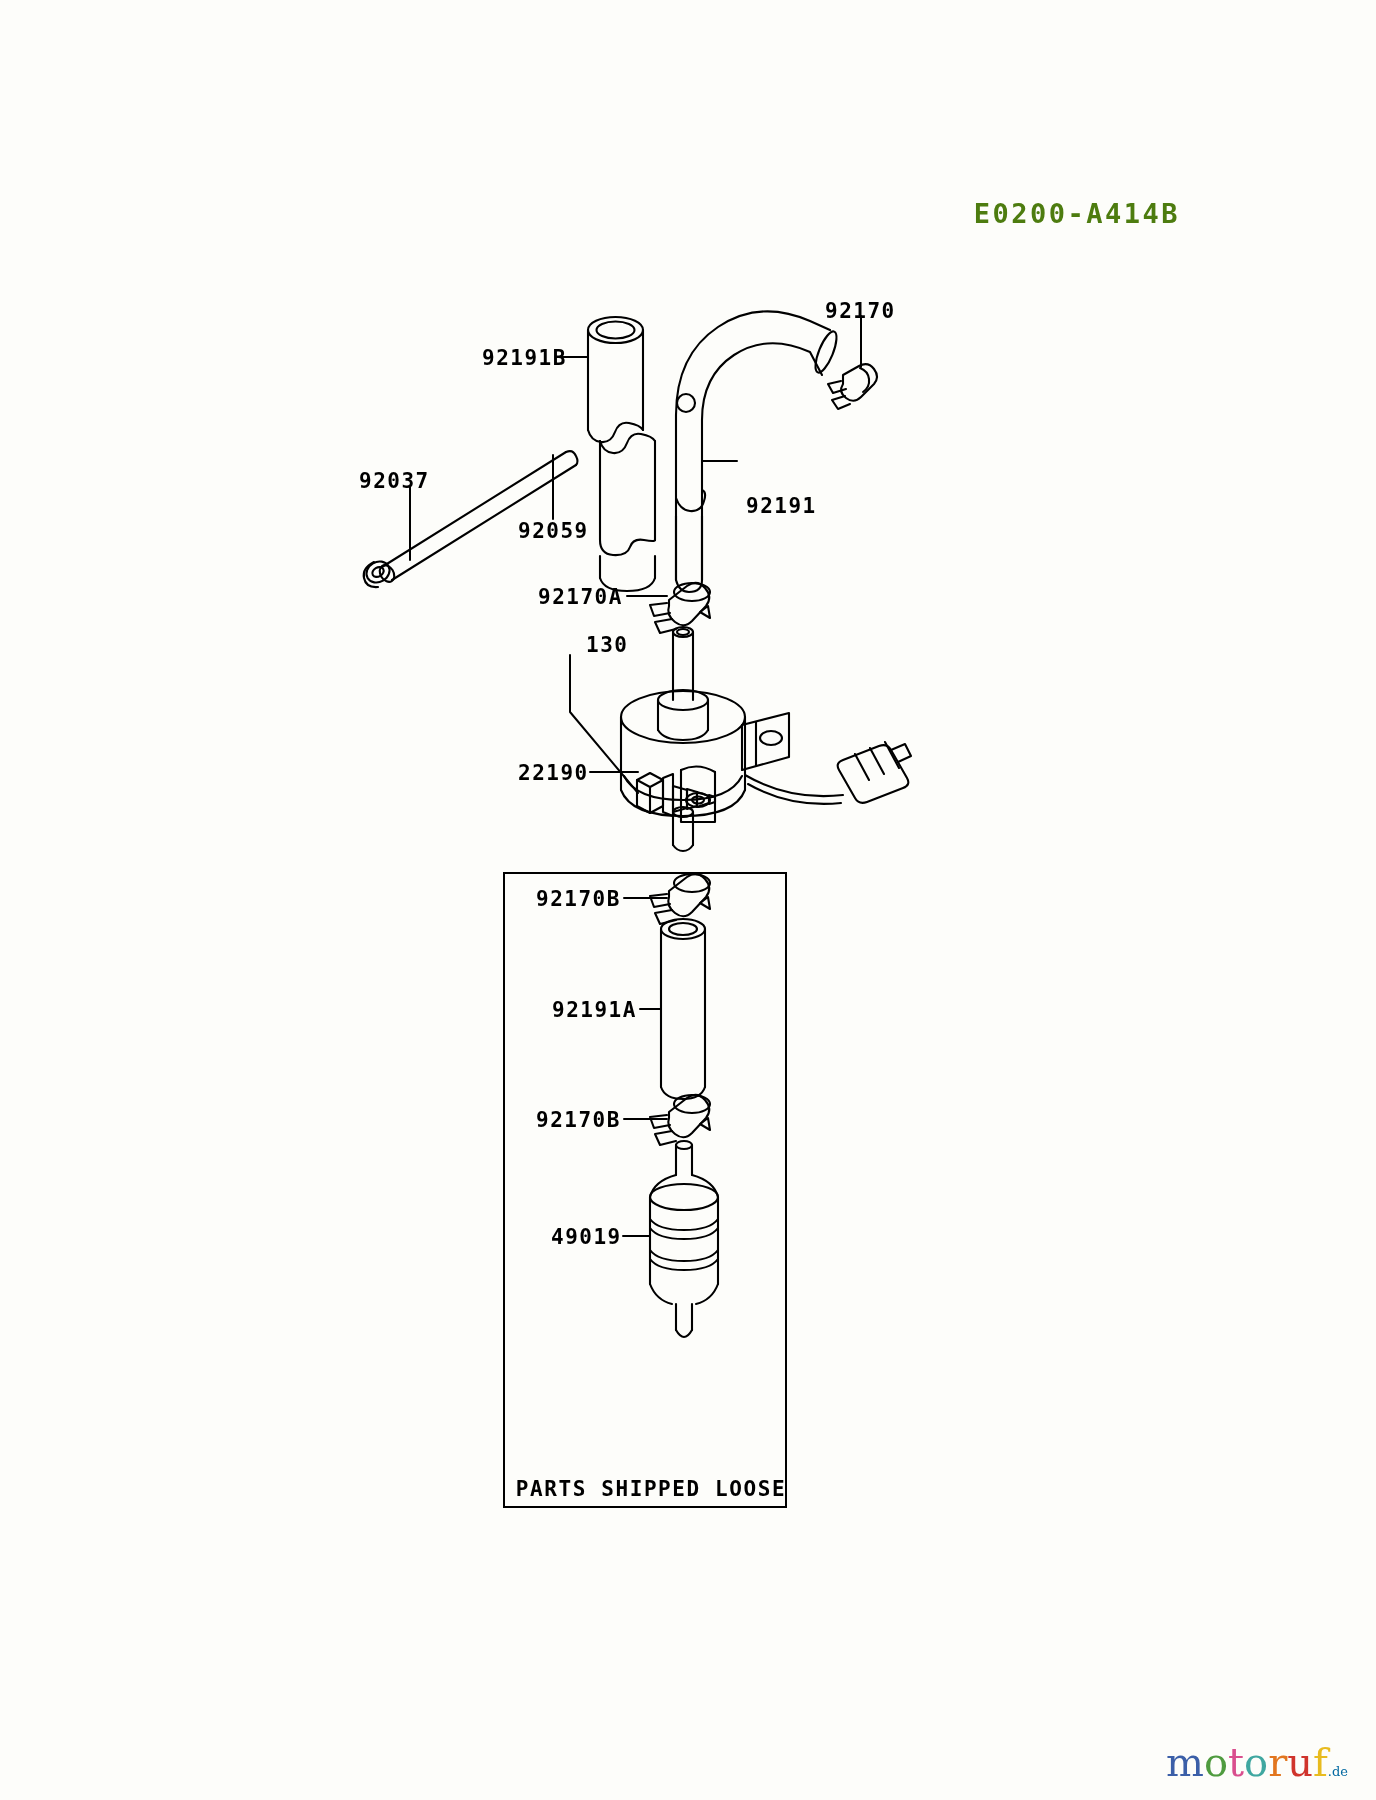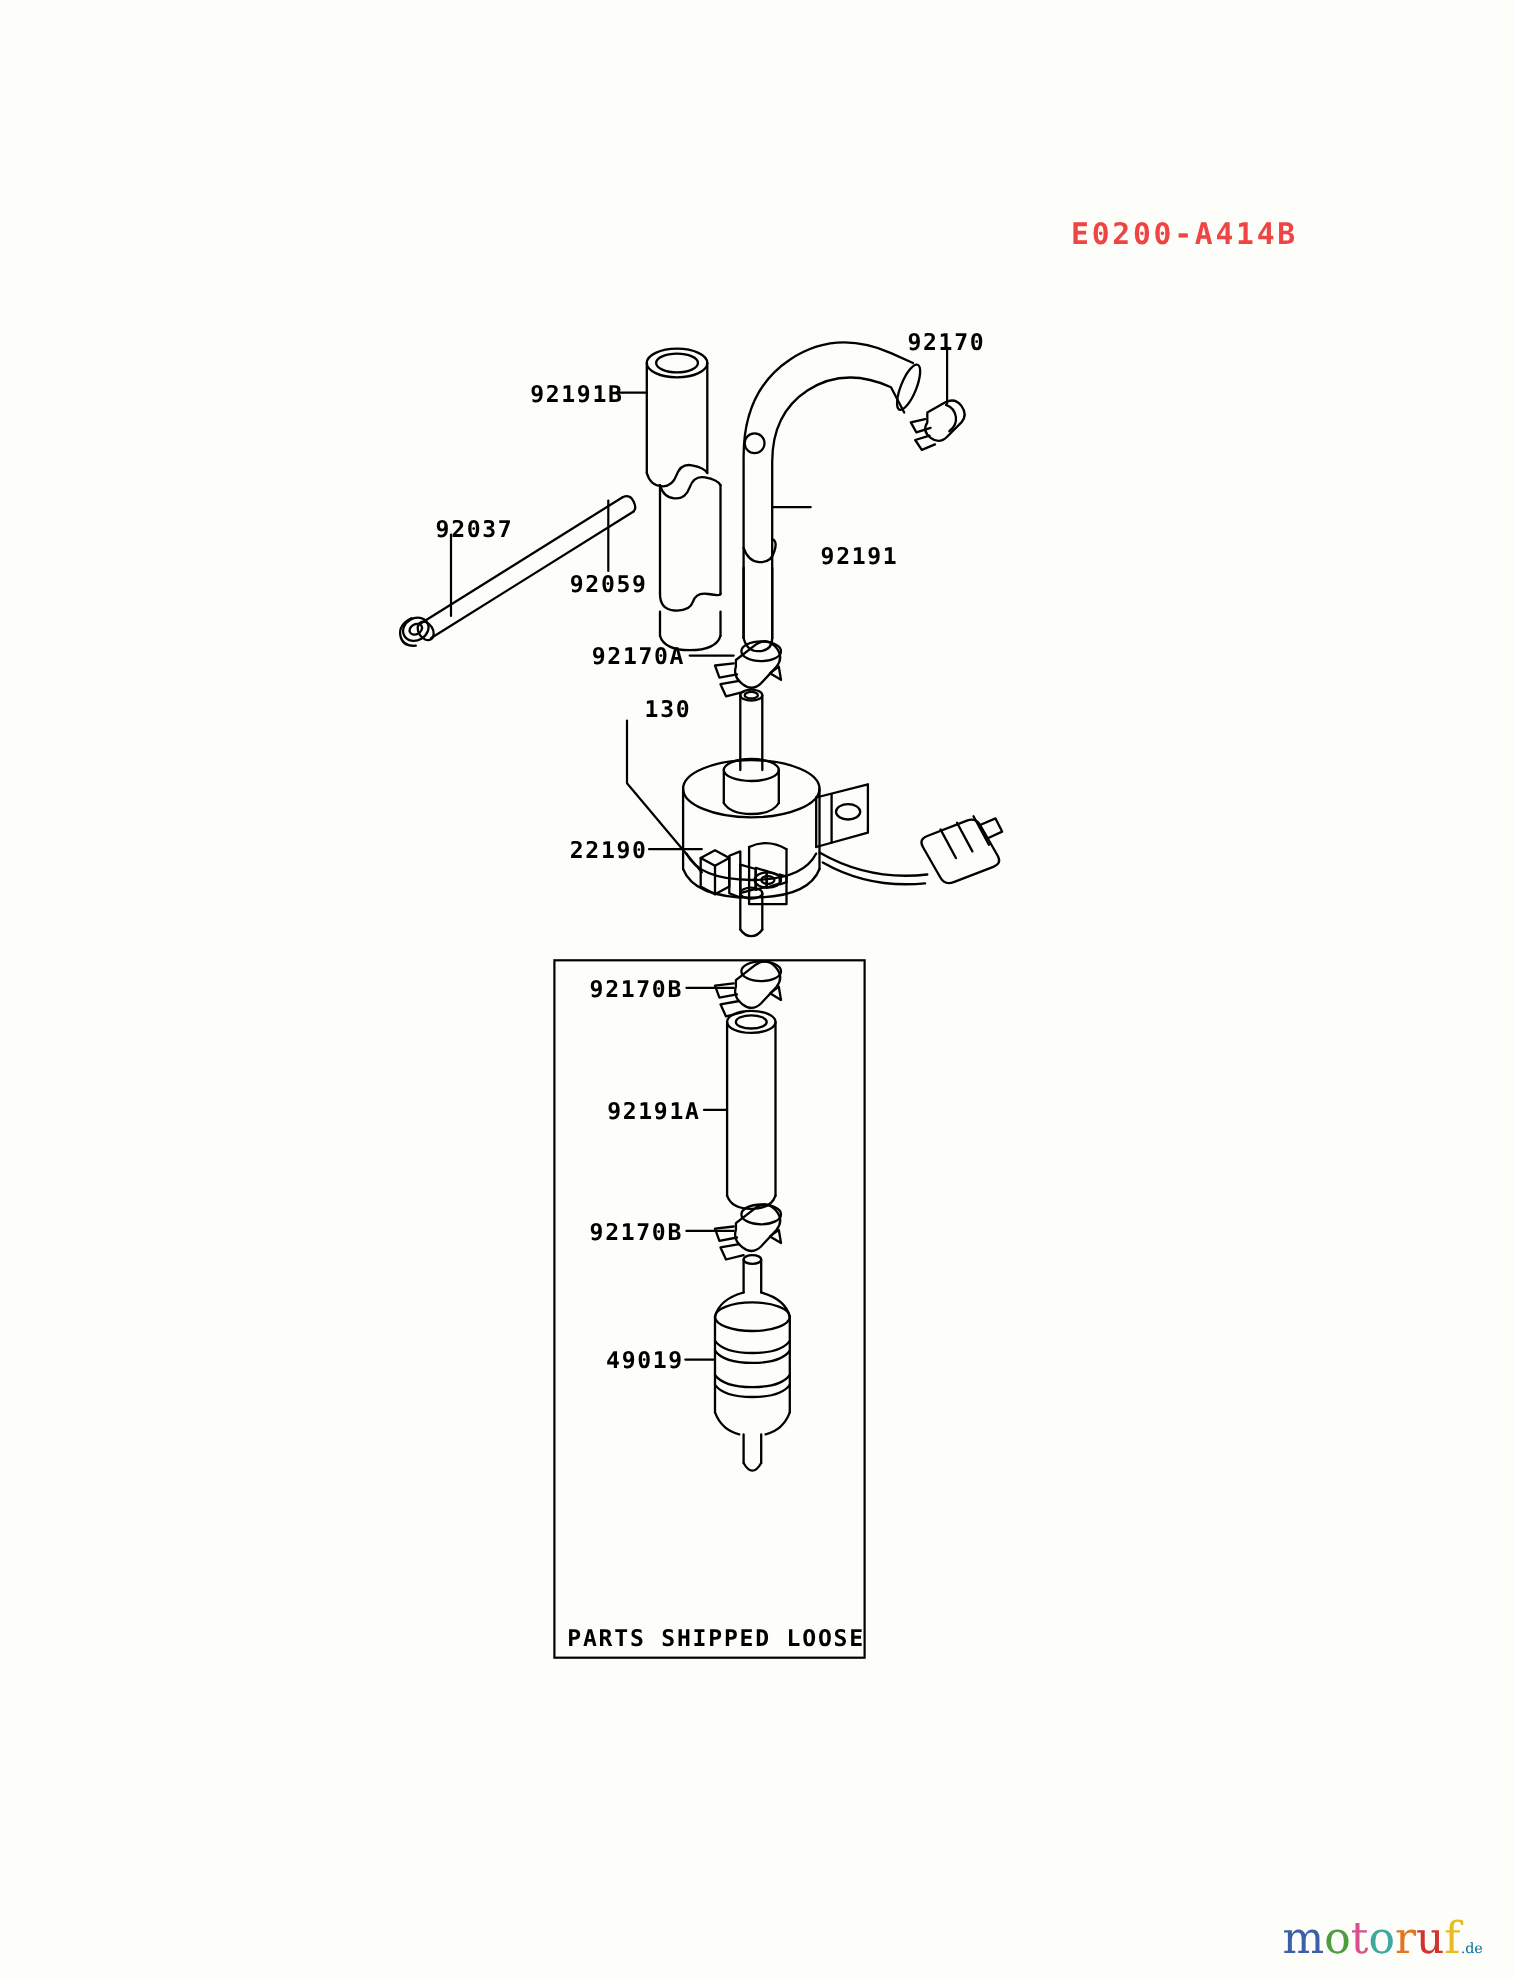--- a/index.html
+++ b/index.html
@@ -25,21 +25,21 @@
     white-space: nowrap;
   }
   #diagram-title {
     position: absolute;
     right: 196px;
     top: 198px;
     font-family: "DejaVu Sans Mono", monospace;
     font-weight: bold;
     font-size: 27px;
     letter-spacing: 2.5px;
-    color: #ef4444;
+    color: #4d7c0f;
     white-space: nowrap;
   }
   #svg-layer {
     position: absolute;
     left: 0; top: 0;
     width: 1376px;
     height: 1800px;
   }
   #loose-box {
     position: absolute;
@@ -260,21 +260,21 @@
       </g>
     </g>
   </svg>
 
   <div class="lbl" style="left:482px; top:346px;">92191B</div>
 
   <div class="lbl" style="left:825px; top:299px;">92170</div>
 
   <div class="lbl" style="left:746px; top:450px;margin-top:44px;">92191</div>
 
-  <div class="lbl" style="left:396px; top:469px;">92037</div>
+  <div class="lbl" style="left:359px; top:469px;">92037</div>
 
   <div class="lbl" style="left:518px; top:519px;">92059</div>
 
   <div class="lbl" style="left:538px; top:585px;">92170A</div>
 
   <div class="lbl" style="left:586px; top:633px;">130</div>
 
   <div class="lbl" style="left:518px; top:761px;">22190</div>
 
   <div id="loose-box"></div>

